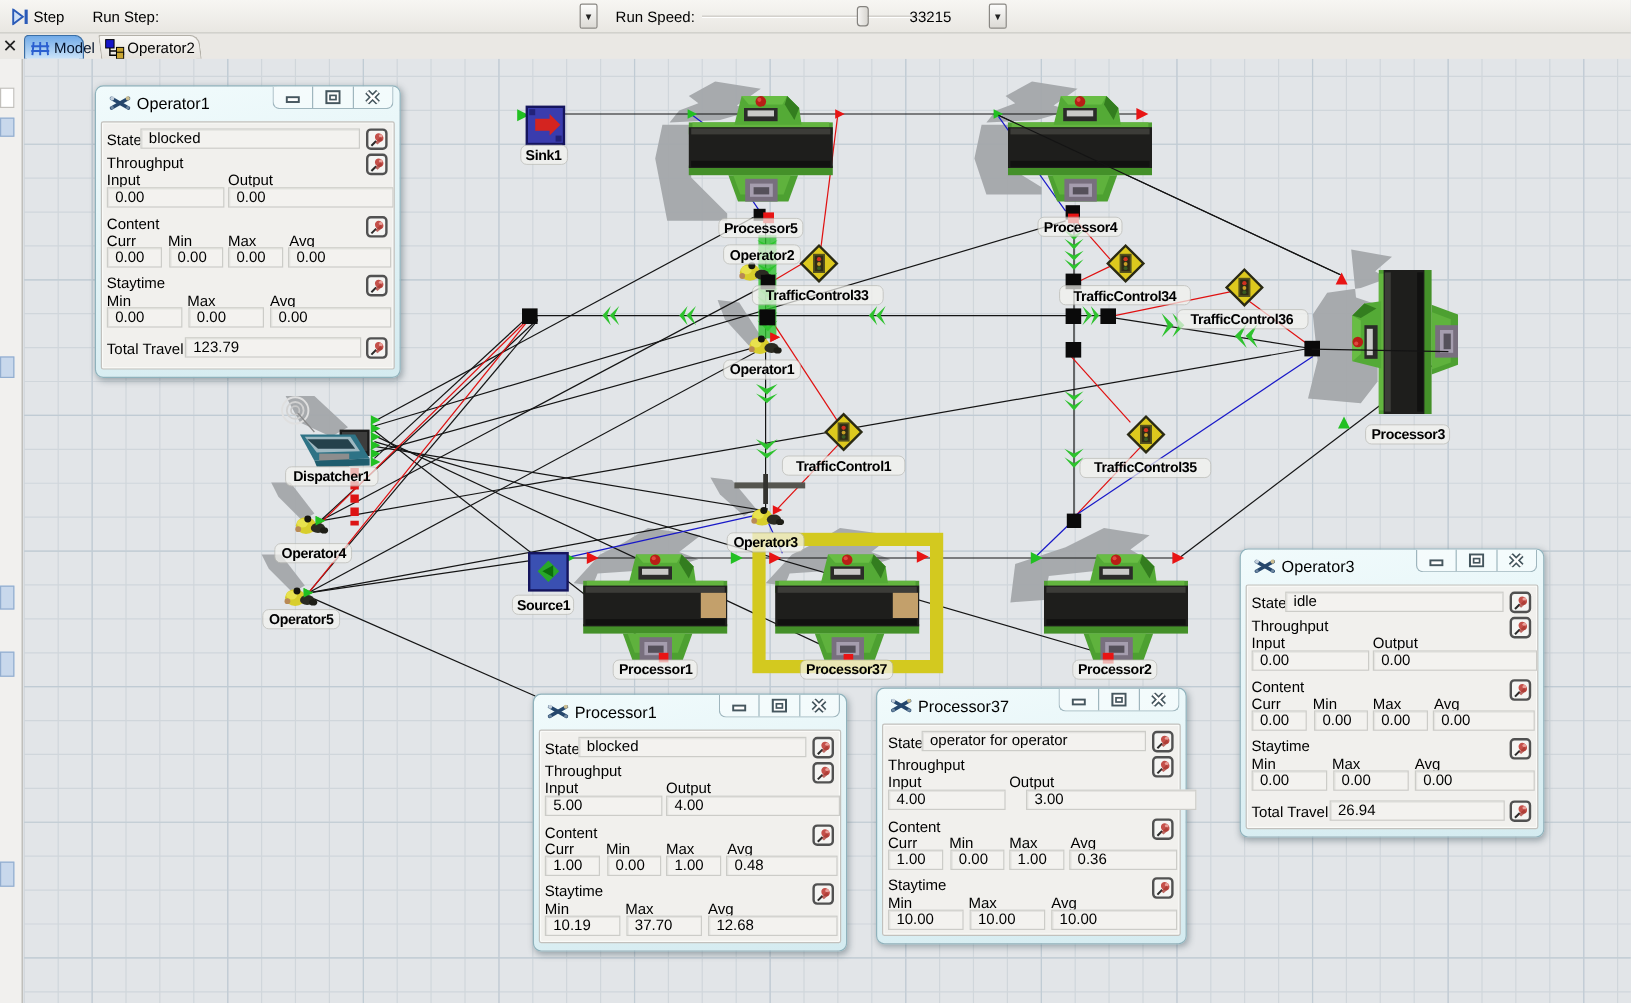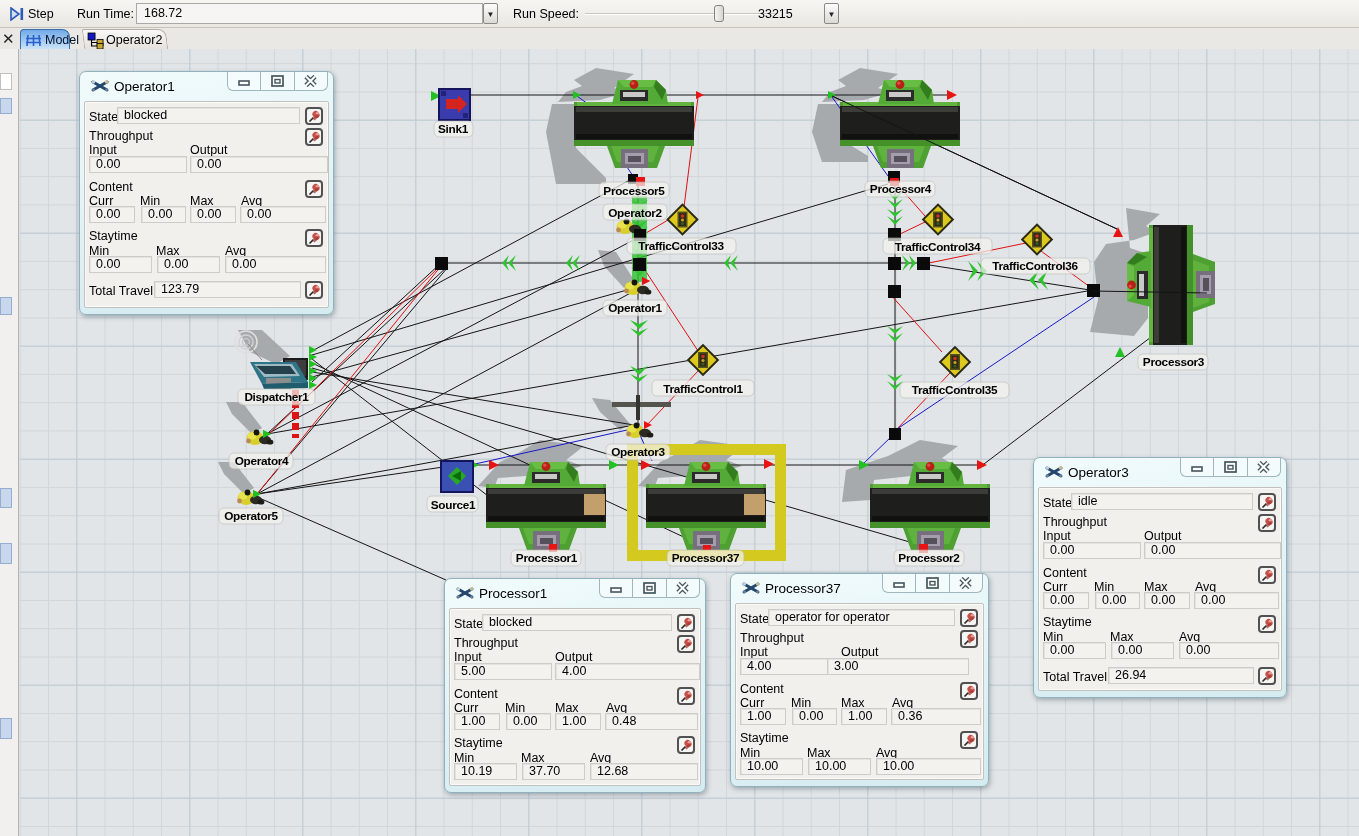--- a/index.html
+++ b/index.html
@@ -361,22 +361,21 @@
 <div class="lbx" style="top:439px;height:20px"></div>
 <div class="lbx" style="top:494px;height:21px"></div>
 <div class="lbx" style="top:669px;height:21px"></div>
 </div>
 <div id="toolbar">
 <svg style="position:absolute;left:10px;top:7px" width="14" height="14" viewBox="0 0 14 14">
 <polygon points="1,1 9,7 1,13" fill="#cfe0f6" stroke="#2b5bb8" stroke-width="1.6"></polygon>
 <rect x="10.5" y="1" width="2.6" height="12" fill="#2b5bb8"></rect>
       </svg>
 <span class="t" style="left:28px">Step</span>
-<span class="t" style="left:77px">Run Time:</span>
-<div id="rt">168.72</div>
+<span class="t" style="left:77px">Run Step:</span>
 <div class="dbtn" style="left:483px">▼</div>
 <span class="t" style="left:513px">Run Speed:</span>
 <div id="track"></div>
       <div id="thumb"></div>
 <span class="t" style="left:758px">33215</span>
 <div class="dbtn" style="left:824px">▼</div>
 </div>
 <div id="tabbar">
 <div id="xclose">✕</div>
 <div class="tab" id="tab1">
@@ -730,21 +729,21 @@
         <svg width="13" height="13" viewBox="0 0 13 13">
           <line x1="1.5" y1="11.5" x2="5.5" y2="7.5" stroke="#2a2a2a" stroke-width="1.7"></line>
           <ellipse cx="8" cy="4.6" rx="3.8" ry="3.3" transform="rotate(45 8 4.6)" fill="#c4504a"></ellipse>
           <ellipse cx="9.3" cy="3.2" rx="1.6" ry="1.3" fill="#eaa09a"></ellipse>
           <path d="M4.6,8.8 L6.6,10.4 L10.8,6.6 L9.2,4.2Z" fill="#a83832" opacity="0.75"></path>
         </svg>
       </div>
       <div class="l" style="left:9px;top:71px">Input</div>
       <div class="l" style="left:110px;top:71px">Output</div>
       <div class="f" style="left:9px;top:84px;width:98px">4.00</div>
-      <div class="f" style="left:96px;top:84px;width:142px">3.00</div>
+      <div class="f" style="left:124px;top:84px;width:142px">3.00</div>
       <div class="l" style="left:9px;top:108px">Content</div>
       <div class="pin" style="top:108px;right:10px">
         <svg width="13" height="13" viewBox="0 0 13 13">
           <line x1="1.5" y1="11.5" x2="5.5" y2="7.5" stroke="#2a2a2a" stroke-width="1.7"></line>
           <ellipse cx="8" cy="4.6" rx="3.8" ry="3.3" transform="rotate(45 8 4.6)" fill="#c4504a"></ellipse>
           <ellipse cx="9.3" cy="3.2" rx="1.6" ry="1.3" fill="#eaa09a"></ellipse>
           <path d="M4.6,8.8 L6.6,10.4 L10.8,6.6 L9.2,4.2Z" fill="#a83832" opacity="0.75"></path>
         </svg>
       </div>
       <div class="l" style="left:9px;top:122px">Curr</div>

